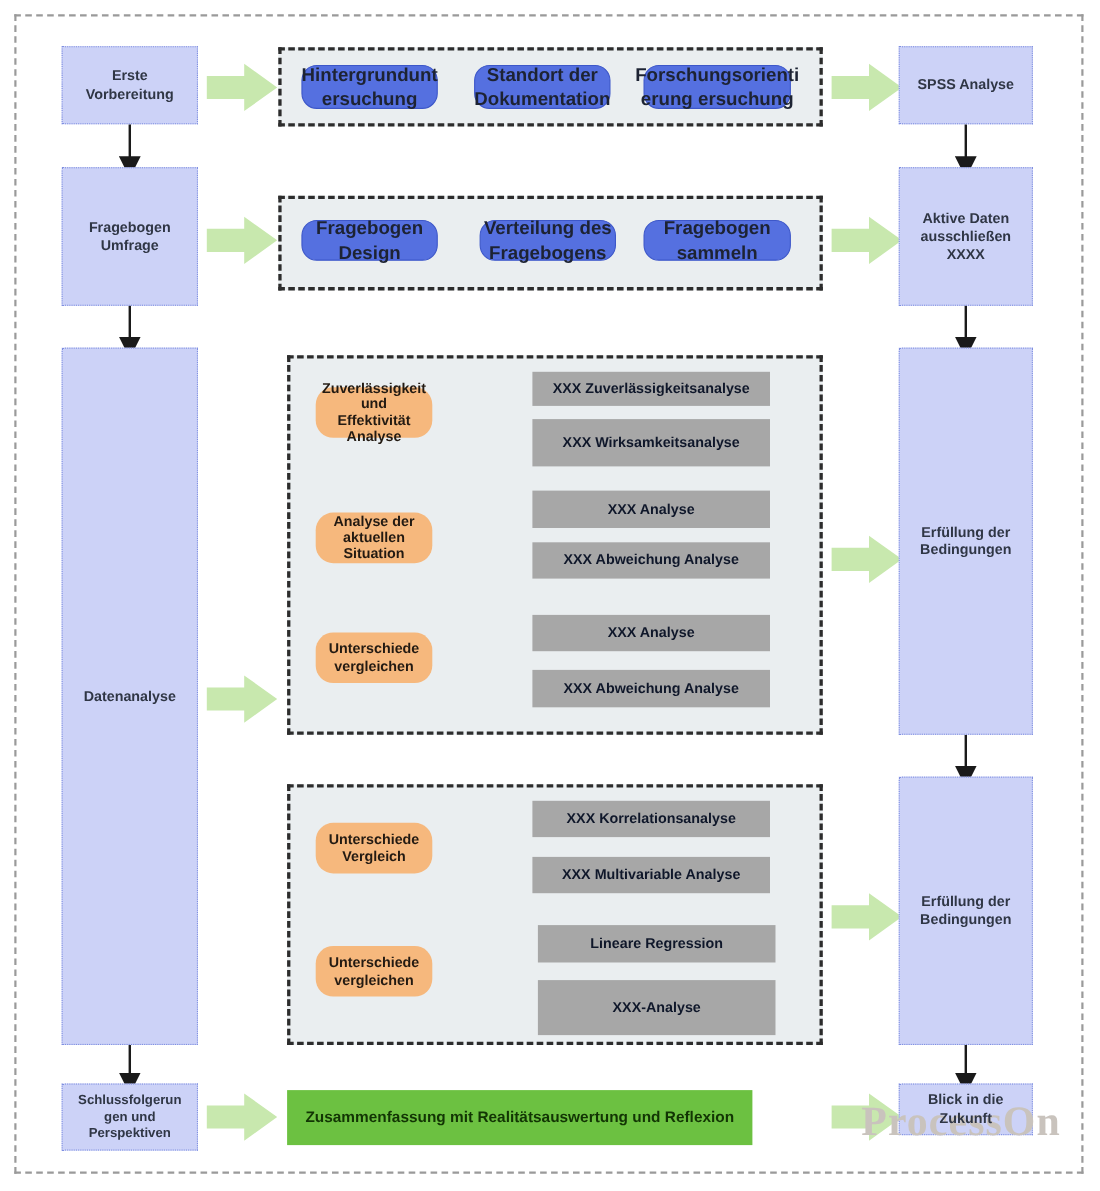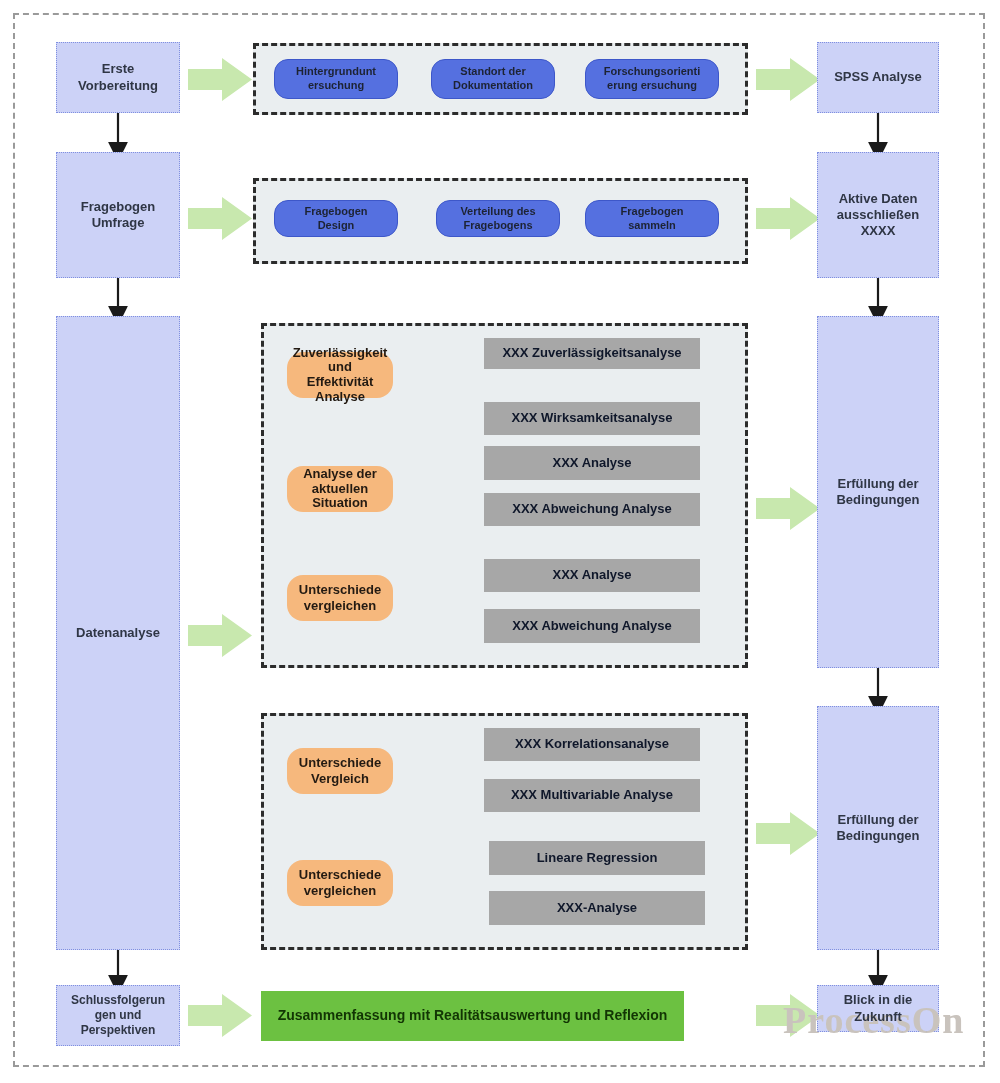--- a/index.html
+++ b/index.html
@@ -40,21 +40,21 @@
     background:#ccd2f7;
     border:1px dotted #7f8fe0;
     font-size:13px;
     color:#2f3645;
   }
   .pill{
     background:#5570e0;
     border:1px solid #3d57c9;
     border-radius:14px;
     color:#1d2333;
-    font-size:11px;
+    font-size:17px;
   }
   .orange-pill{
     background:#f6b87d;
     border-radius:16px;
     color:#231a12;
     font-size:13px;
     overflow:visible;
   }
   .orange-pill span{
     display:block;
@@ -223,21 +223,21 @@
 Situation</span>
   </div>
   <div class="node orange-pill" style="left:287px;top:575px;width:106px;height:46px;">
     <span style="white-space:pre-line;line-height:1.2;">Unterschiede
 vergleichen</span>
   </div>
 
   <div class="node gray-box" style="left:484px;top:338px;width:216px;height:31px;">
     <span>XXX Zuverlässigkeitsanalyse</span>
   </div>
-  <div class="node gray-box" style="left:484px;top:402px;width:216px;height:33px;">
+  <div class="node gray-box" style="left:484px;top:381px;width:216px;height:43px;">
     <span>XXX Wirksamkeitsanalyse</span>
   </div>
   <div class="node gray-box" style="left:484px;top:446px;width:216px;height:34px;">
     <span>XXX Analyse</span>
   </div>
   <div class="node gray-box" style="left:484px;top:493px;width:216px;height:33px;">
     <span>XXX Abweichung Analyse</span>
   </div>
   <div class="node gray-box" style="left:484px;top:559px;width:216px;height:33px;">
     <span>XXX Analyse</span>
@@ -259,21 +259,21 @@
 
   <div class="node gray-box" style="left:484px;top:728px;width:216px;height:33px;">
     <span>XXX Korrelationsanalyse</span>
   </div>
   <div class="node gray-box" style="left:484px;top:779px;width:216px;height:33px;">
     <span>XXX Multivariable Analyse</span>
   </div>
   <div class="node gray-box" style="left:489px;top:841px;width:216px;height:34px;">
     <span>Lineare Regression</span>
   </div>
-  <div class="node gray-box" style="left:489px;top:891px;width:216px;height:34px;">
+  <div class="node gray-box" style="left:489px;top:891px;width:216px;height:50px;">
     <span>XXX-Analyse</span>
   </div>
 
   <div class="node green-bar" style="left:261px;top:991px;width:423px;height:50px;">
     <span>Zusammenfassung mit Realitätsauswertung und Reflexion</span>
   </div>
 
   <div class="watermark" style="left:783px;top:998px;font-size:38px;z-index:2;">ProcessOn</div>
 
 </div>

